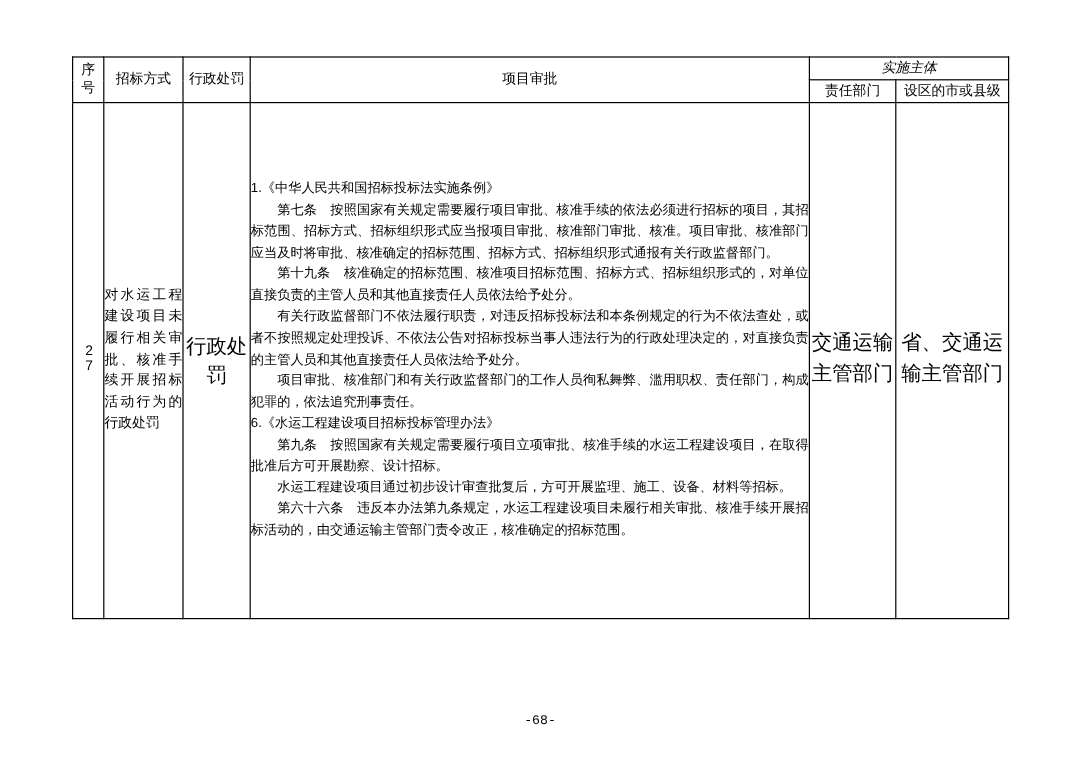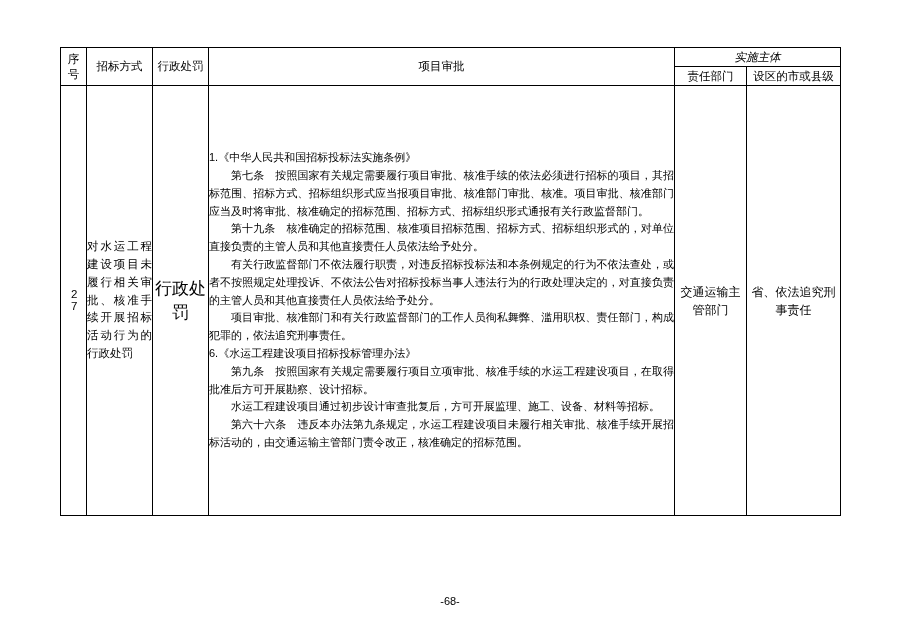--- a/index.html
+++ b/index.html
@@ -113,36 +113,36 @@
     vertical-align: middle;
   }
   .cell-basis p {
     margin: 0;
     text-indent: 2em;
   }
   .cell-basis p.noindent {
     text-indent: 0;
   }
   .cell-dept, .cell-level {
-    font-family: Liberation Serif, serif;
-    font-size: 12px;
+    font-family: Liberation Mono, monospace;
+    font-size: 17px;
     text-align: center;
     line-height: 1.5;
     padding: 2px 3px;
   }
   .body-row {
     height: 430px;
   }
   .footer {
     position: absolute;
     left: 0;
     top: 595px;
     width: 900px;
     text-align: center;
-    font-family: Liberation Sans, sans-serif;
+    font-family: Liberation Mono, monospace;
     font-size: 11px;
     color: #000;
   }
 </style>
 </head>
 <body>
 
 <div class="page">
 
   <div class="table-wrap">
@@ -183,21 +183,21 @@
             <p>第七条　按照国家有关规定需要履行项目审批、核准手续的依法必须进行招标的项目，其招标范围、招标方式、招标组织形式应当报项目审批、核准部门审批、核准。项目审批、核准部门应当及时将审批、核准确定的招标范围、招标方式、招标组织形式通报有关行政监督部门。</p>
             <p>第十九条　核准确定的招标范围、核准项目招标范围、招标方式、招标组织形式的，对单位直接负责的主管人员和其他直接责任人员依法给予处分。</p>
             <p>有关行政监督部门不依法履行职责，对违反招标投标法和本条例规定的行为不依法查处，或者不按照规定处理投诉、不依法公告对招标投标当事人违法行为的行政处理决定的，对直接负责的主管人员和其他直接责任人员依法给予处分。</p>
             <p>项目审批、核准部门和有关行政监督部门的工作人员徇私舞弊、滥用职权、责任部门，构成犯罪的，依法追究刑事责任。</p>
             <p class="noindent">6.《水运工程建设项目招标投标管理办法》</p>
             <p>第九条　按照国家有关规定需要履行项目立项审批、核准手续的水运工程建设项目，在取得批准后方可开展勘察、设计招标。</p>
             <p>水运工程建设项目通过初步设计审查批复后，方可开展监理、施工、设备、材料等招标。</p>
             <p>第六十六条　违反本办法第九条规定，水运工程建设项目未履行相关审批、核准手续开展招标活动的，由交通运输主管部门责令改正，核准确定的招标范围。</p>
           </td>
           <td class="cell-dept">交通运输主管部门</td>
-          <td class="cell-level">省、依法追究刑事责任</td>
+          <td class="cell-level">省、交通运输主管部门</td>
         </tr>
       </tbody>
     </table>
   </div>
 
   <div class="footer">
     <span>-68-</span>
   </div>
 
 </div>

